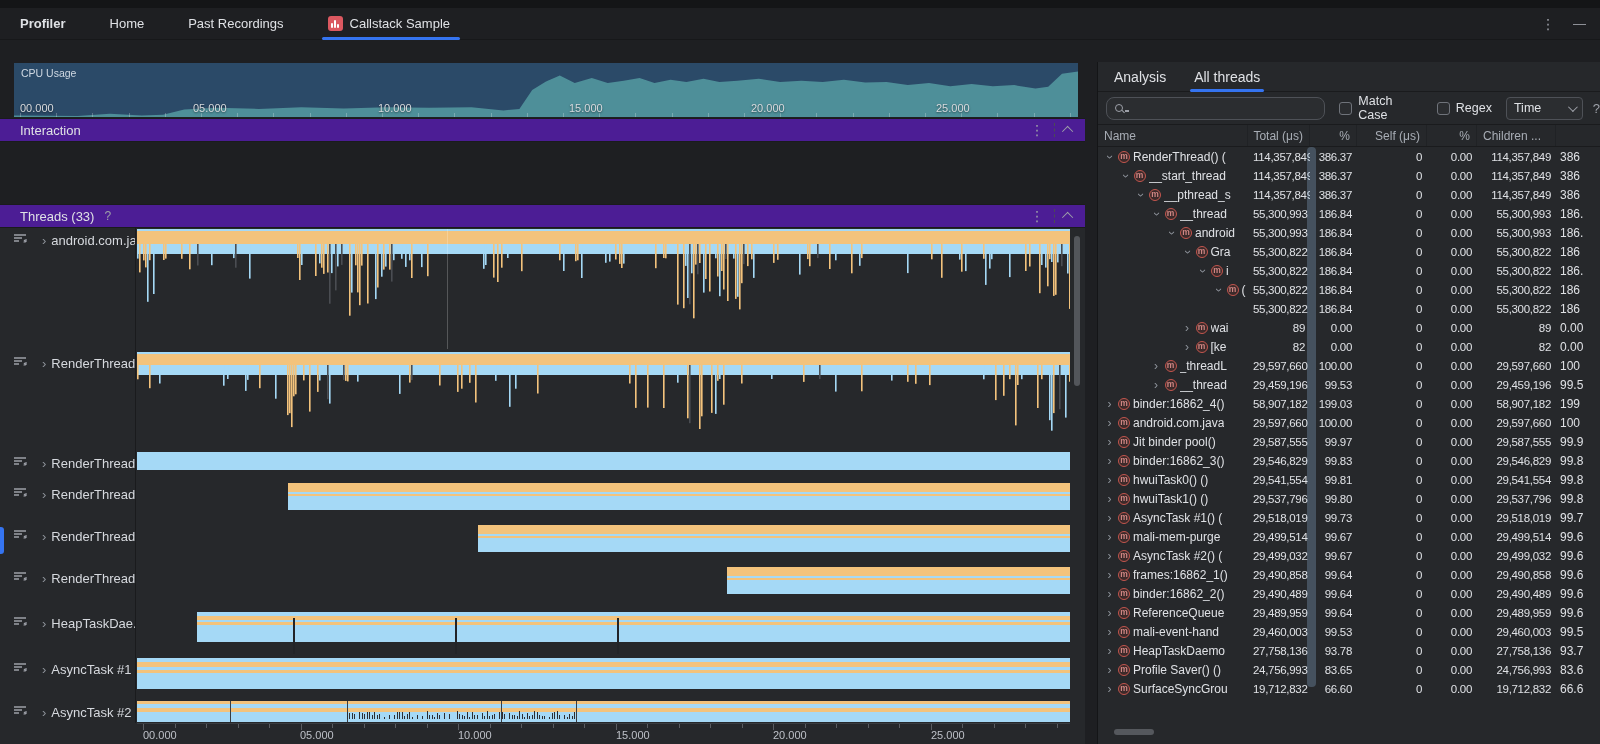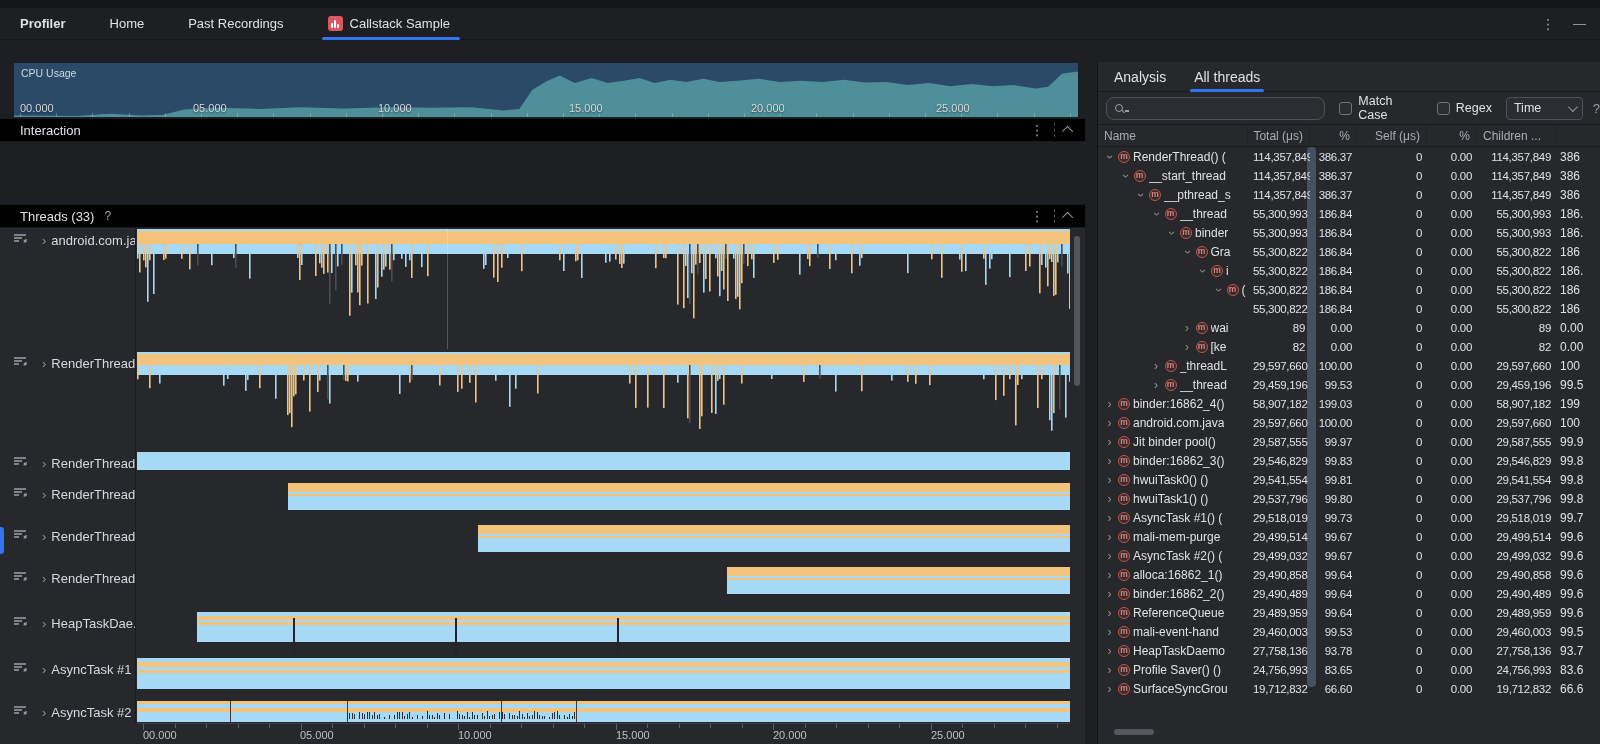--- a/index.html
+++ b/index.html
@@ -30,21 +30,21 @@
   .cicon.reset::before{content:"\2192";transform:translate(-50%,-54%) rotate(-45deg);font-size:9px;}
   .cicon.frame{border-color:#55585d;}
   .cicon.frame::before{content:"";width:6px;height:5px;border:1px solid #55585d;transform:translate(-50%,-50%);}
   
   .cpu{position:absolute;left:14px;top:63px;width:1064px;height:54px;background:#2b4a68;overflow:hidden;}
   .cpu svg{position:absolute;left:0;top:0;}
   .cpu-label{position:absolute;left:7px;top:4px;font-size:10.5px;color:#cfd8e2;z-index:3;}
   .cpu-axis-label{position:absolute;bottom:3px;font-size:11px;color:#d7dade;z-index:3;text-shadow:0 1px 2px rgba(0,0,0,.5);}
   .cpu-tick{position:absolute;bottom:0;width:1px;height:4px;background:rgba(255,255,255,.25);z-index:2;}
   
-  .sec-head{position:absolute;left:0;width:1085px;height:24px;background:#000000;border-bottom:1px solid #1a1b1d;border-top:1px solid #1a1b1d;
+  .sec-head{position:absolute;left:0;width:1085px;height:24px;background:#4c1d95;border-bottom:1px solid #1a1b1d;border-top:1px solid #1a1b1d;
       display:flex;align-items:center;font-size:13px;color:#dfe1e5;}
   .sec-head .title{margin-left:20px;}
   .sec-head .help{margin-left:10px;color:#9da0a8;font-size:12px;}
   .sec-tools{margin-left:auto;display:flex;align-items:center;gap:10px;margin-right:12px;color:#9da0a8;}
   .sec-sep{width:1px;height:14px;border-left:1px dashed #4a4d52;}
   .chev-up{width:8px;height:8px;border-left:1.5px solid #9da0a8;border-top:1.5px solid #9da0a8;transform:rotate(45deg) translateY(2px);}
   .int-row{position:absolute;left:0;width:1085px;height:30px;display:flex;align-items:center;font-size:13px;background:#26282b;}
   .int-row .vline{position:absolute;left:135px;top:0;bottom:0;width:1px;background:#1a1b1d;}
   .tracks-icon{margin-left:13px;margin-right:14px;flex:none;}
   
@@ -770,21 +770,21 @@
           <div class="tcell num">186.84</div>
           <div class="tcell num">0</div>
           <div class="tcell num">0.00</div>
           <div class="tcell num">55,300,993</div>
           <div class="tcell" style="padding-left:4px">186.</div>
         </div>
         <div class="trow">
           <div class="tcell name" style="padding-left:68px">
             <span class="tw-chev open">›</span>
             <span class="m-icon">m</span>
-            <span class="nm">binder</span>
+            <span class="nm">android</span>
           </div>
           <div class="tcell num">55,300,993</div>
           <div class="tcell num">186.84</div>
           <div class="tcell num">0</div>
           <div class="tcell num">0.00</div>
           <div class="tcell num">55,300,993</div>
           <div class="tcell" style="padding-left:4px">186.</div>
         </div>
         <div class="trow">
           <div class="tcell name" style="padding-left:83.5px">
@@ -1002,21 +1002,21 @@
           <div class="tcell num">99.67</div>
           <div class="tcell num">0</div>
           <div class="tcell num">0.00</div>
           <div class="tcell num">29,499,032</div>
           <div class="tcell" style="padding-left:4px">99.6</div>
         </div>
         <div class="trow">
           <div class="tcell name" style="padding-left:6px">
             <span class="tw-chev">›</span>
             <span class="m-icon">m</span>
-            <span class="nm">alloca:16862_1()</span>
+            <span class="nm">frames:16862_1()</span>
           </div>
           <div class="tcell num">29,490,858</div>
           <div class="tcell num">99.64</div>
           <div class="tcell num">0</div>
           <div class="tcell num">0.00</div>
           <div class="tcell num">29,490,858</div>
           <div class="tcell" style="padding-left:4px">99.6</div>
         </div>
         <div class="trow">
           <div class="tcell name" style="padding-left:6px">

